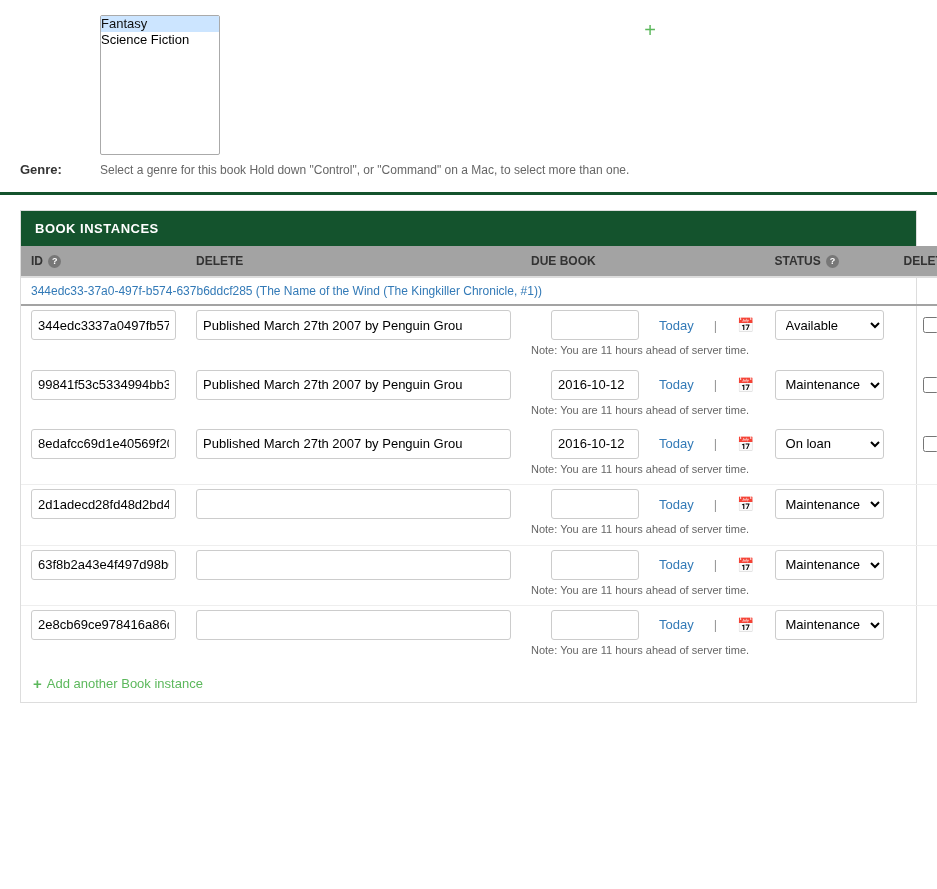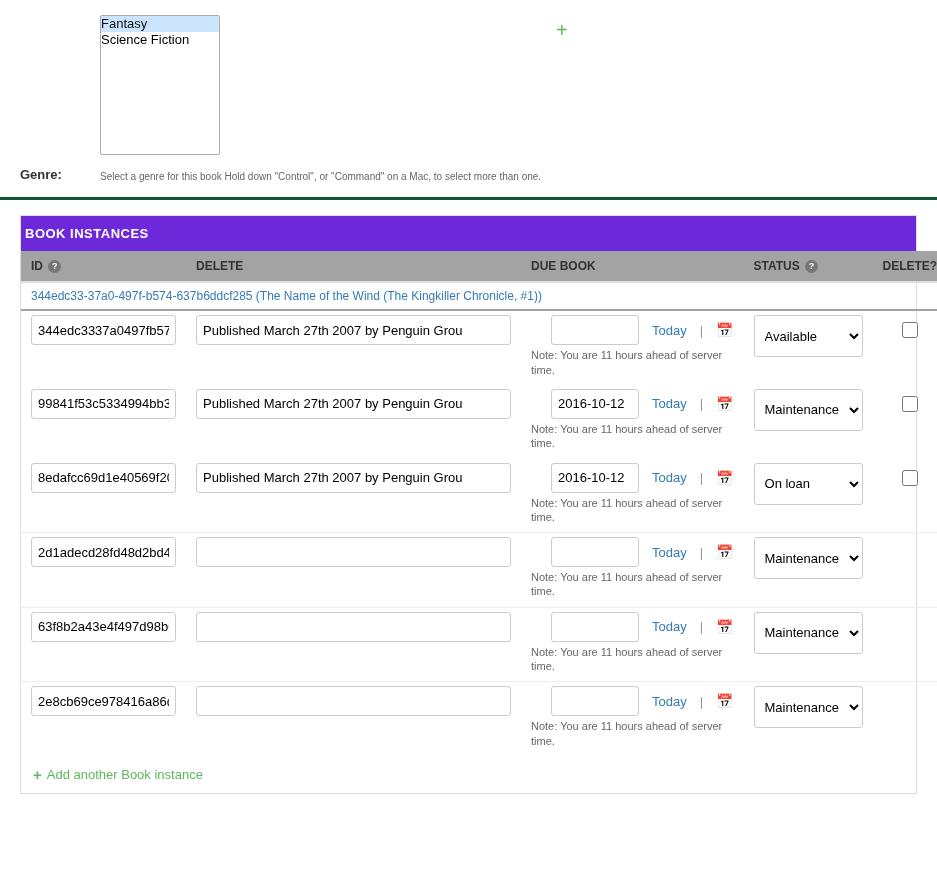--- a/index.html
+++ b/index.html
@@ -39,40 +39,40 @@
     .genre-add-btn {
       color: #5cb85c;
       font-size: 20px;
       cursor: pointer;
       background: none;
       border: none;
       padding: 0 5px;
       margin-top: 4px;
     }
     .genre-help-text {
-      font-size: 10px;
+      font-size: 12px;
       color: #666;
-      margin-top: 16px;
+      margin-top: 8px;
     }
     .genre-select-wrap {
       display: flex;
       flex-direction: column;
     }
 
     
     .book-instances {
       margin: 15px 20px;
       border: 1px solid #ddd;
     }
     .book-instances-header {
-      background-color: #6d28d9;
+      background-color: #14532d;
       color: #fff;
       font-weight: bold;
       font-size: 13px;
-      padding: 10px 4px;
+      padding: 10px 14px;
       text-transform: uppercase;
       letter-spacing: 0.5px;
     }
     .instances-table {
       width: 100%;
       border-collapse: collapse;
     }
     .instances-table thead tr {
       border-bottom: 2px solid #ddd;
     }
@@ -123,21 +123,21 @@
     .imprint-input { width: 315px; }
     .date-input { width: 88px; }
 
     .date-cell {
       display: flex;
       flex-direction: column;
     }
     .date-row {
       display: flex;
       align-items: center;
-      gap: 13px;
+      gap: 20px;
       padding-left: 20px;
     }
     .today-link {
       color: #337ab7;
       text-decoration: none;
       font-size: 13px;
       white-space: nowrap;
     }
     .calendar-icon {
       color: #5b9bbf;
@@ -149,21 +149,21 @@
       color: #666;
       margin-top: 3px;
       line-height: 1.3;
     }
 
     .status-select {
       border: 1px solid #ccc;
       padding: 4px 6px;
       font-size: 13px;
       border-radius: 3px;
-      height: 42px;
+      height: 30px;
       background: #fff;
       appearance: auto;
     }
 
     .delete-checkbox {
       width: 16px;
       height: 16px;
       margin: 7px auto 0;
       display: block;
     }

